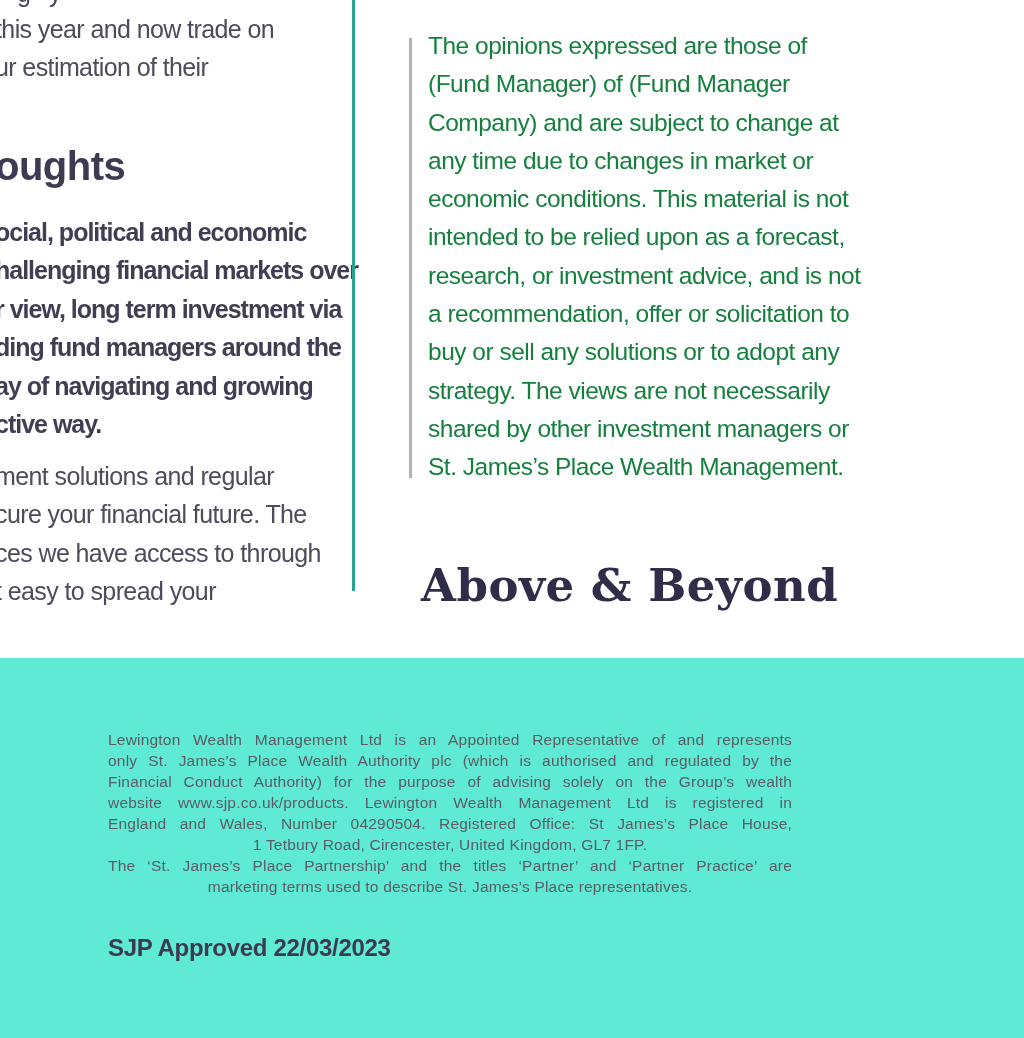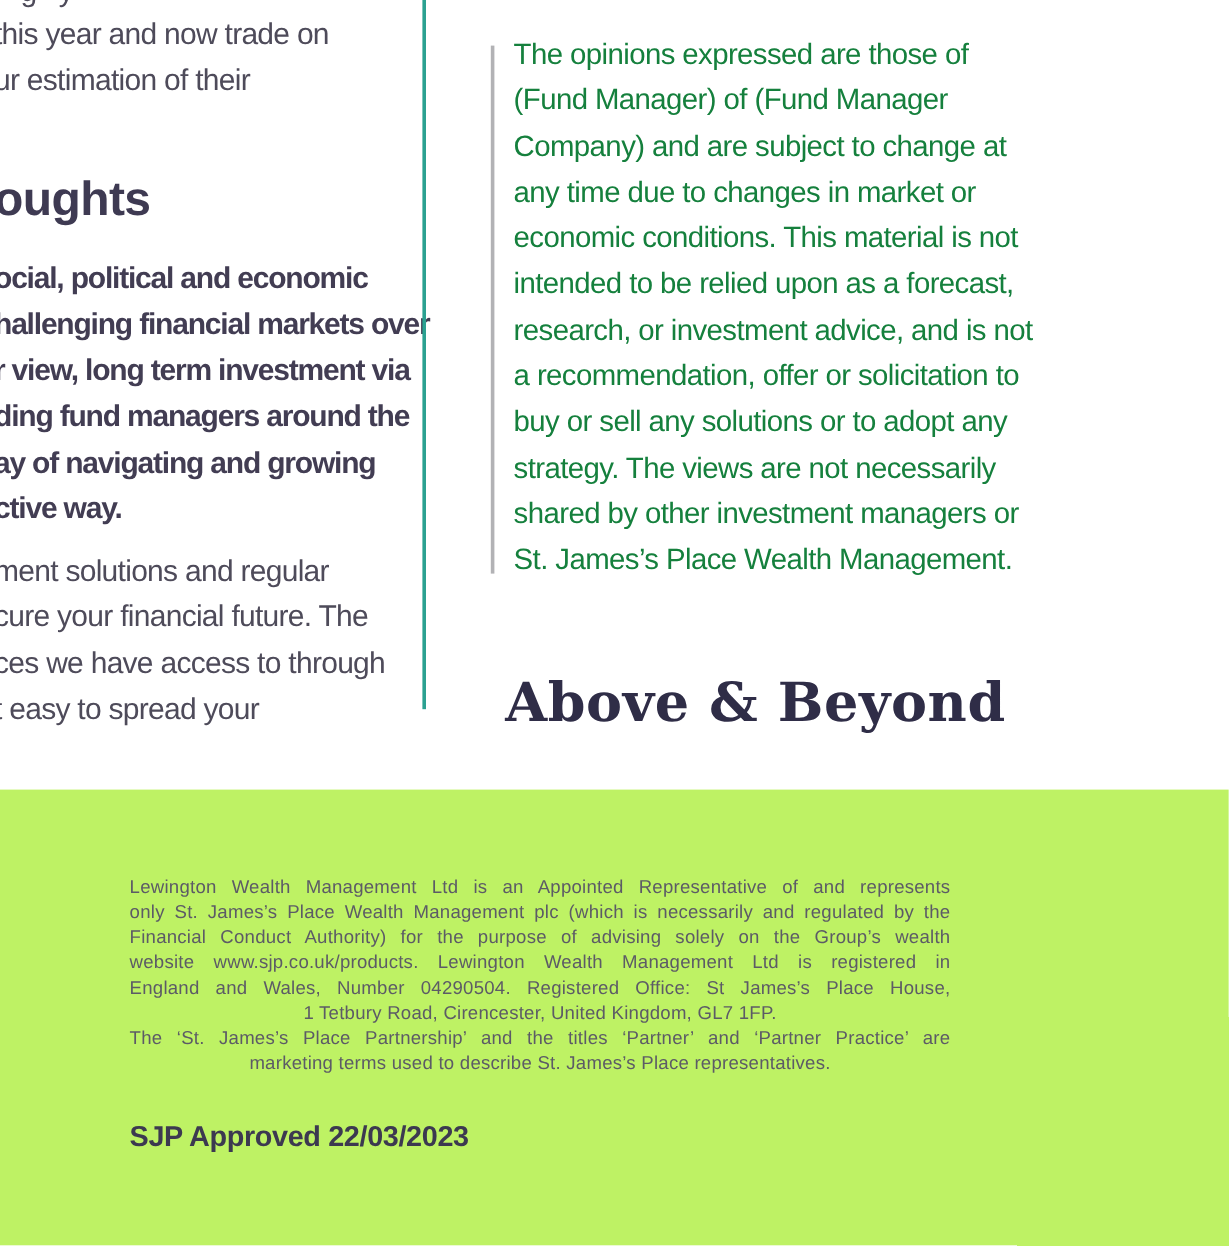--- a/index.html
+++ b/index.html
@@ -55,21 +55,21 @@
   .brand-heading {
     position:absolute; left:409px; top:546px;
     font-family:"DejaVu Serif","Liberation Serif",serif;
     font-size:45px; line-height:56px; font-weight:700;
     letter-spacing:0.5px; color:#2f2d47; white-space:nowrap;
   }
 
   
   .footer {
     position:absolute; left:0; top:658px; width:1024px; height:380px;
-    background:#bef264;
+    background:#5eead4;
   }
   .disclaimer {
     position:absolute; left:108px; top:71px; width:684px;
     font-size:15.5px; line-height:21px; letter-spacing:0.2px;
     color:#5c5b66;
   }
   .disclaimer .jl { text-align:justify; text-align-last:justify; }
   .disclaimer .nl { text-align:center; }
   .approved {
     position:absolute; left:108px; top:276px;
@@ -127,21 +127,21 @@
       <div>strategy. The views are not necessarily</div>
       <div>shared by other investment managers or</div>
       <div>St. James’s Place Wealth Management.</div>
     </div>
     <h1 class="brand-heading" style="margin:12px;">Above &amp; Beyond</h1>
   </section>
 
   <footer class="footer">
     <div class="disclaimer">
       <div class="jl">Lewington Wealth Management Ltd is an Appointed Representative of and represents</div>
-      <div class="jl">only St. James’s Place Wealth Management plc (which is necessarily and regulated by the</div>
+      <div class="jl">only St. James’s Place Wealth Authority plc (which is authorised and regulated by the</div>
       <div class="jl">Financial Conduct Authority) for the purpose of advising solely on the Group’s wealth</div>
       <div class="jl">website www.sjp.co.uk/products. Lewington Wealth Management Ltd is registered in</div>
       <div class="jl">England and Wales, Number 04290504.  Registered Office: St James’s Place House,</div>
       <div class="nl">1 Tetbury Road, Cirencester, United Kingdom, GL7 1FP.</div>
       <div class="jl">The ‘St. James’s Place Partnership’ and the titles ‘Partner’ and ‘Partner Practice’ are</div>
       <div class="nl">marketing terms used to describe St. James’s Place representatives.</div>
     </div>
     <div class="approved">SJP Approved 22/03/2023</div>
   </footer>
 

